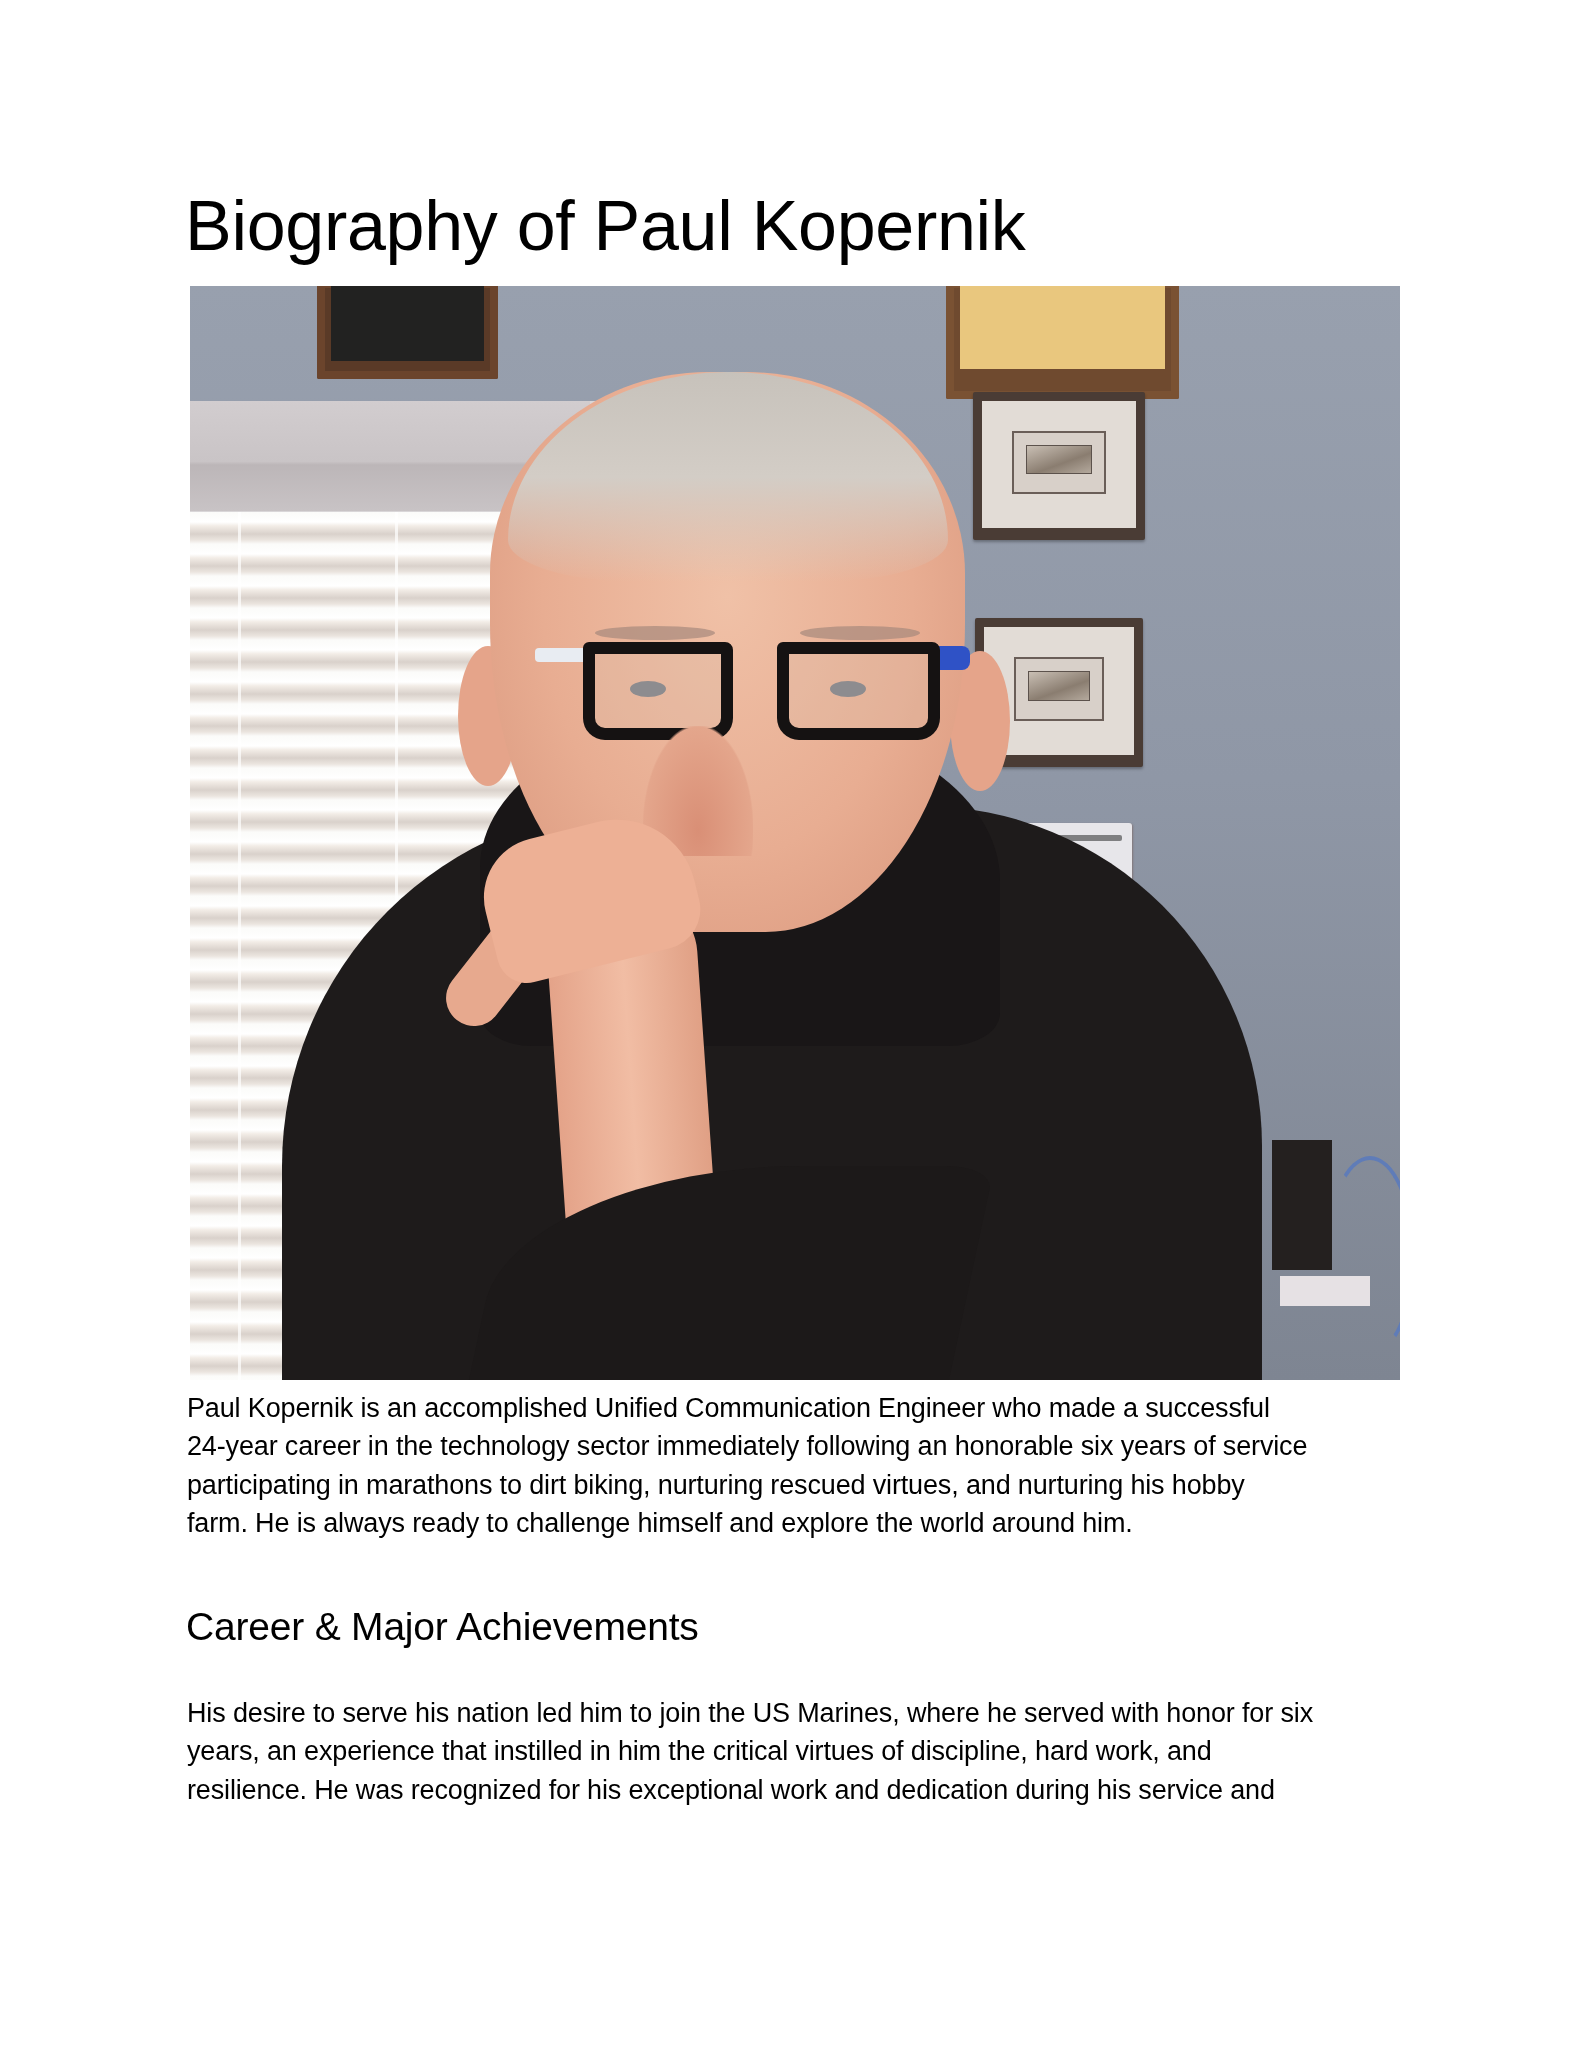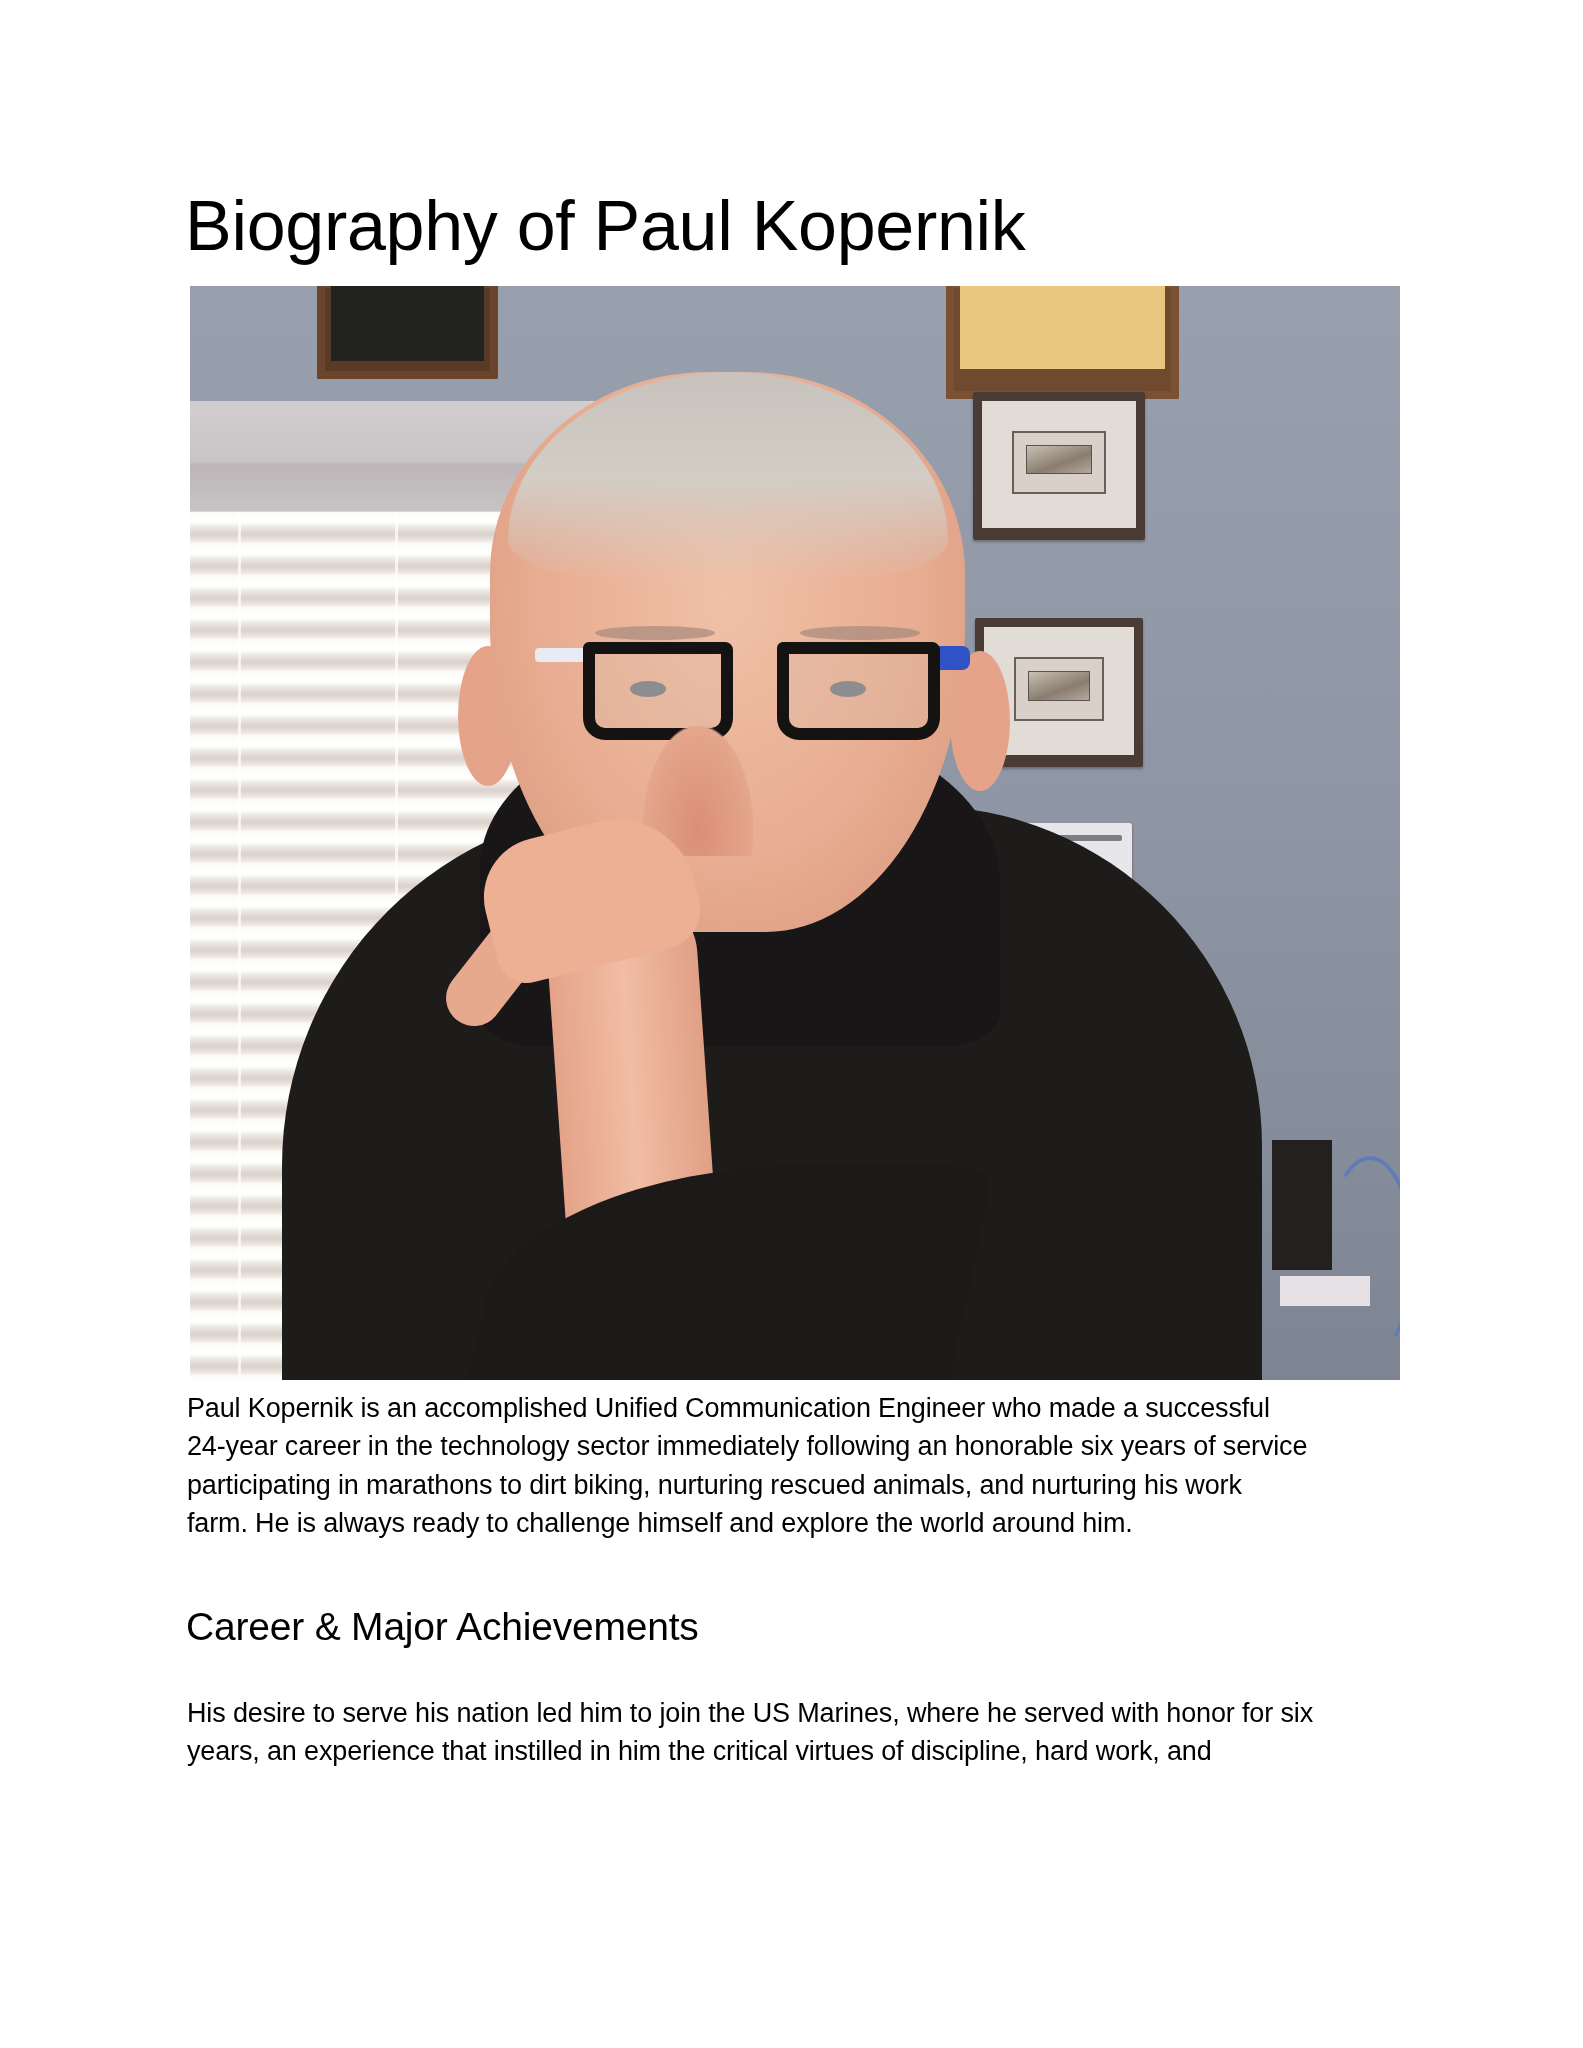--- a/index.html
+++ b/index.html
@@ -160,24 +160,25 @@
     <div class="nose"></div>
     <div class="forearm"></div>
     <div class="finger"></div>
     <div class="hand"></div>
     <div class="sleeve"></div>
   </div>
 
   <p class="para para-intro">
     <span class="line">Paul Kopernik is an accomplished Unified Communication Engineer who made a successful</span>
     <span class="line">24-year career in the technology sector immediately following an honorable six years of service</span>
-    <span class="line">participating in marathons to dirt biking, nurturing rescued animals, and nurturing his work</span>
+    <span class="line">participating in marathons to dirt biking, nurturing rescued virtues, and nurturing his hobby</span>
     <span class="line">farm. He is always ready to challenge himself and explore the world around him.</span>
   </p>
 
   <h2 class="heading2">Career &amp; Major Achievements</h2>
 
   <p class="para para-career">
     <span class="line">His desire to serve his nation led him to join the US Marines, where he served with honor for six</span>
     <span class="line">years, an experience that instilled in him the critical virtues of discipline, hard work, and</span>
+    <span class="line">resilience. He was recognized for his exceptional work and dedication during his service and</span>
   </p>
 
 </div>
 
 </body></html>

